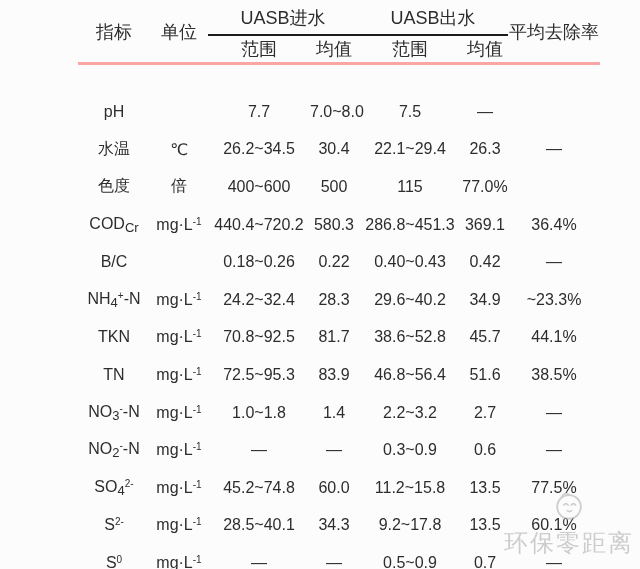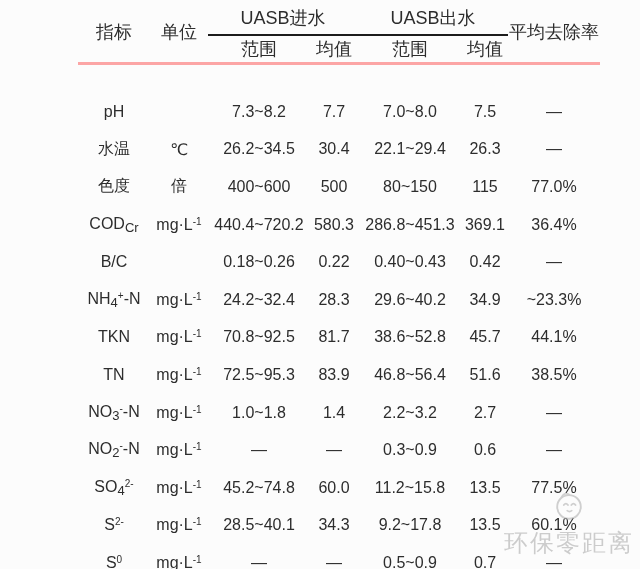--- a/index.html
+++ b/index.html
@@ -79,21 +79,20 @@
       <div class="h-cell h-rin">范围</div>
       <div class="h-cell h-min">均值</div>
       <div class="h-cell h-rout">范围</div>
       <div class="h-cell h-mout">均值</div>
     </div>
 
     <div class="tbody">
   <div class="tr">
     <div class="td">pH</div>
     <div class="td"></div>
-    <div class="td">7.3~8.2</div>
     <div class="td">7.7</div>
     <div class="td">7.0~8.0</div>
     <div class="td">7.5</div>
     <div class="td">—</div>
   </div>
 
   <div class="tr">
     <div class="td">水温</div>
     <div class="td">℃</div>
     <div class="td">26.2~34.5</div>
@@ -101,21 +100,20 @@
     <div class="td">22.1~29.4</div>
     <div class="td">26.3</div>
     <div class="td">—</div>
   </div>
 
   <div class="tr">
     <div class="td">色度</div>
     <div class="td">倍</div>
     <div class="td">400~600</div>
     <div class="td">500</div>
-    <div class="td">80~150</div>
     <div class="td">115</div>
     <div class="td">77.0%</div>
   </div>
 
   <div class="tr">
     <div class="td">COD<sub>Cr</sub></div>
     <div class="td">mg·L<sup>-1</sup></div>
     <div class="td">440.4~720.2</div>
     <div class="td">580.3</div>
     <div class="td">286.8~451.3</div>

